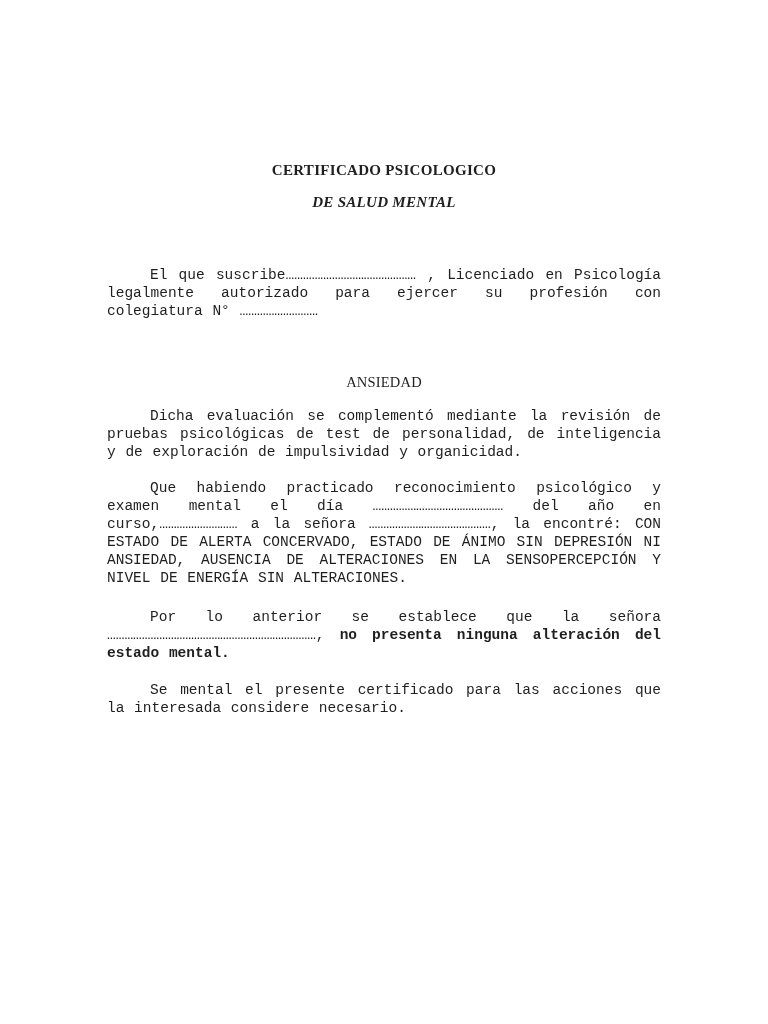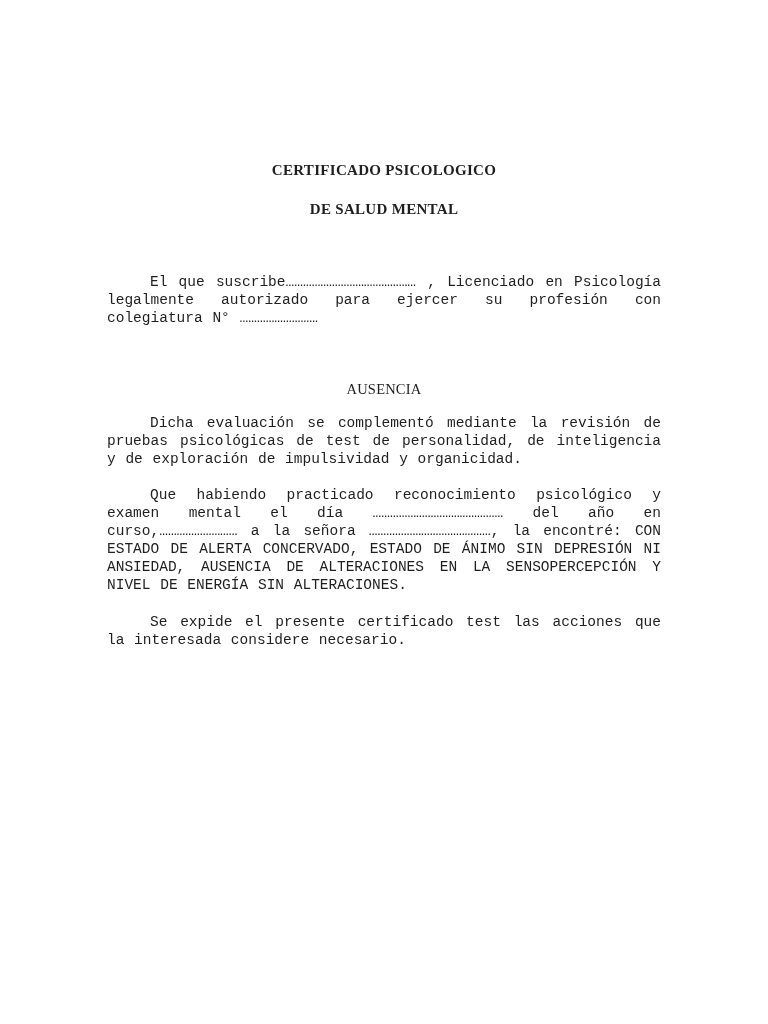--- a/index.html
+++ b/index.html
@@ -15,21 +15,21 @@
     padding: 161px 107px 11px 107px;
     background: #ffffff;
   }
   .doc-title {
     text-align: center;
     font-weight: bold;
     font-size: 15px;
     line-height: 19px;
     letter-spacing: 0.3px;
   }
-  .doc-title.second { margin-top: 20px; }
+  .doc-title.second { margin-top: 13px; font-style: italic; }
   .par {
     font-size: 14.5px;
     line-height: 18px;
     text-align: justify;
     text-indent: 43px;
     word-spacing: 1px;
     font-family: Liberation Mono, monospace;
   }
   .par-intro { margin-top: 54px; }
   .certifica-heading {
@@ -58,24 +58,25 @@
 
 <div class="page">
 
   <div class="doc-header">
     <div class="doc-title">CERTIFICADO PSICOLOGICO</div>
     <div class="doc-title second">DE SALUD MENTAL</div>
   </div>
 
   <p class="par par-intro">El que suscribe……………………………………… , Licenciado en Psicología legalmente autorizado para ejercer su profesión con colegiatura N° ………………………</p>
 
-  <div class="certifica-heading">AUSENCIA</div>
+  <div class="certifica-heading">ANSIEDAD</div>
 
   <p class="par par-eval">Dicha evaluación se complementó mediante la revisión de pruebas psicológicas de test de personalidad, de inteligencia y de exploración de impulsividad y organicidad.</p>
 
   <p class="par par-exam">Que habiendo practicado reconocimiento psicológico y examen mental el día ……………………………………… del año en curso,……………………… a la señora ……………………………………, la encontré: CON ESTADO DE ALERTA CONCERVADO, ESTADO DE ÁNIMO SIN DEPRESIÓN NI ANSIEDAD, AUSENCIA DE ALTERACIONES EN LA SENSOPERCEPCIÓN Y NIVEL DE ENERGÍA SIN ALTERACIONES.</p>
 
+  <p class="par par-conclusion"><span>Por lo anterior se establece que la señora ………………………………………………………………, </span><span class="bold-run">no presenta ninguna alteración del estado mental.</span></p>
 
-  <p class="par par-issue">Se expide el presente certificado test las acciones que la interesada considere necesario.</p>
+  <p class="par par-issue">Se mental el presente certificado para las acciones que la interesada considere necesario.</p>
 
   <p class="date-line"></p>
 
 </div>
 
 </body></html>

